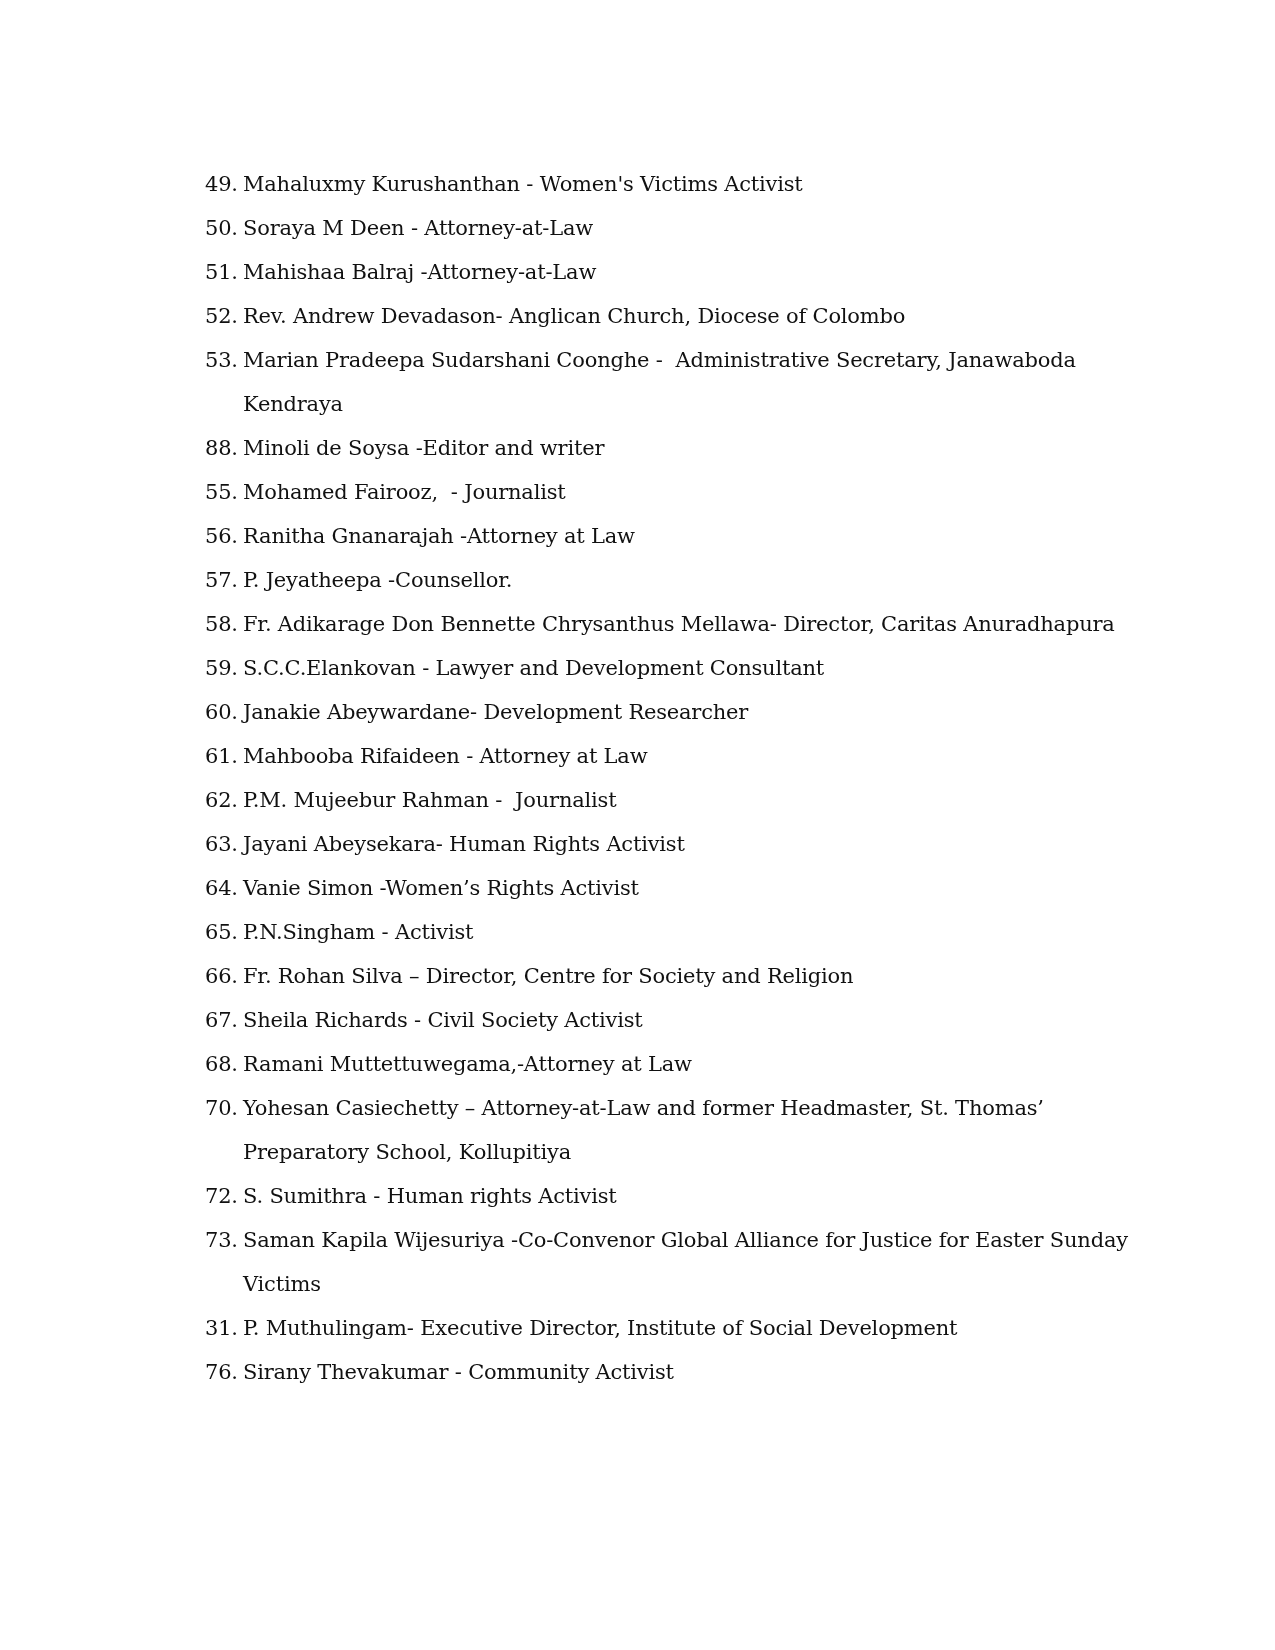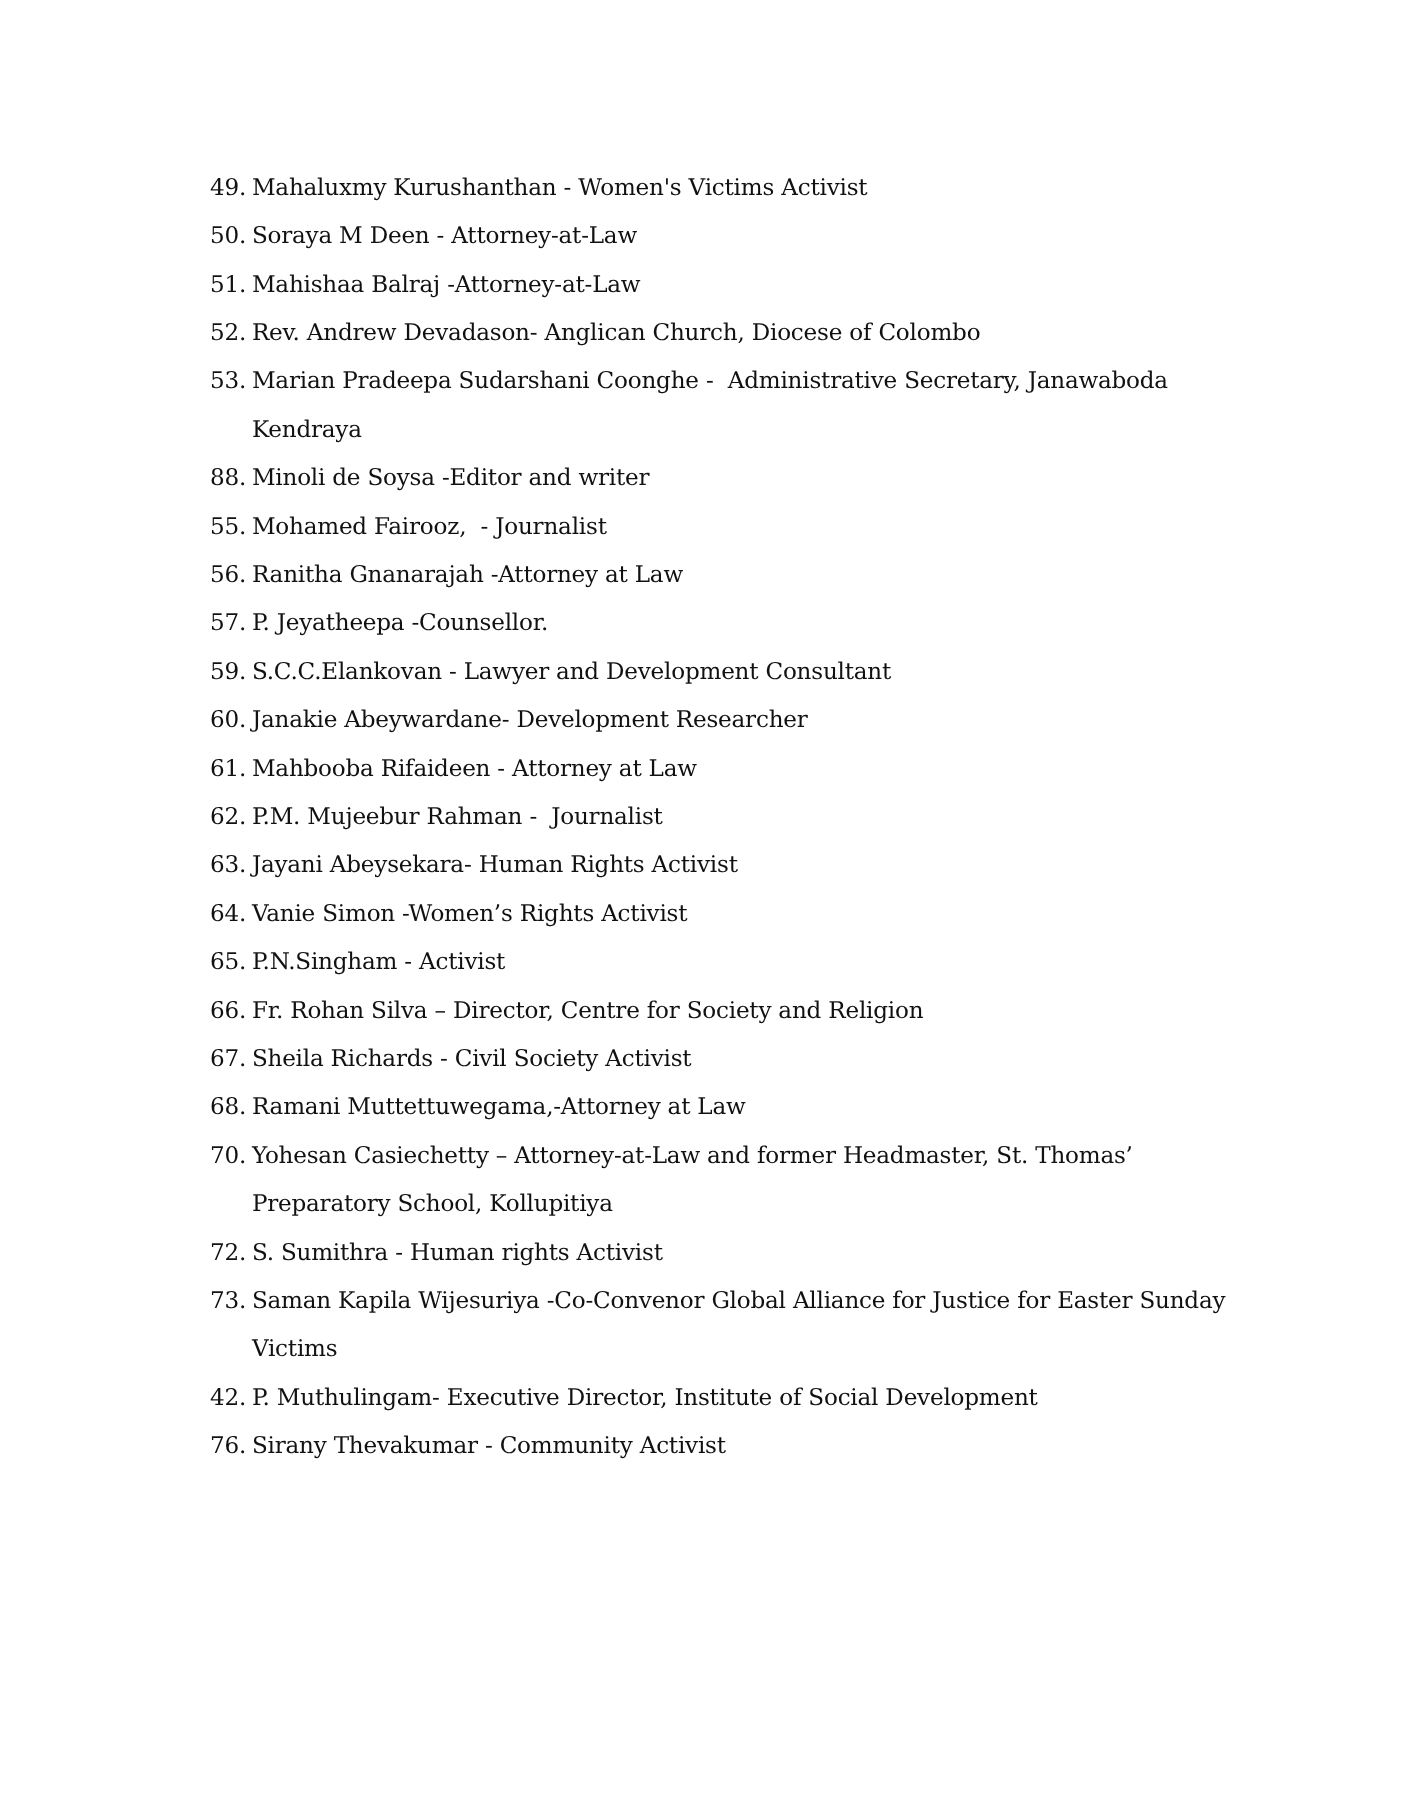--- a/index.html
+++ b/index.html
@@ -21,21 +21,21 @@
       top: 0;
       width: 1275px;
       height: 1650px;
       background: #ffffff;
     }
     .list {
       position: absolute;
       left: 189px;
       top: 146px;
       width: 950px;
-      margin: 2px;
+      margin: 16px;
       padding: 0;
       list-style: none;
     }
     .item {
       display: flex;
       align-items: flex-start;
       font-size: 21px;
       line-height: 44px;
       letter-spacing: -0.2px;
     }
@@ -85,20 +85,24 @@
       </li>
     <li class="item">
         <span class="num">56.</span>
         <span class="text">Ranitha Gnanarajah -Attorney at Law</span>
       </li>
     <li class="item">
         <span class="num">57.</span>
         <span class="text">P. Jeyatheepa -Counsellor.</span>
       </li>
     <li class="item">
+        <span class="num">58.</span>
+        <span class="text">Fr. Adikarage Don Bennette Chrysanthus Mellawa- Director, Caritas Anuradhapura</span>
+      </li>
+    <li class="item">
         <span class="num">59.</span>
         <span class="text">S.C.C.Elankovan - Lawyer and Development Consultant</span>
       </li>
     <li class="item">
         <span class="num">60.</span>
         <span class="text">Janakie Abeywardane- Development Researcher</span>
       </li>
     <li class="item">
         <span class="num">61.</span>
         <span class="text">Mahbooba Rifaideen - Attorney at Law</span>
@@ -139,21 +143,21 @@
     <li class="item">
         <span class="num">72.</span>
         <span class="text">S. Sumithra - Human rights Activist</span>
       </li>
     <li class="item">
         <span class="num">73.</span>
         <span class="text">Saman Kapila Wijesuriya -Co-Convenor Global Alliance for Justice for Easter Sunday
 Victims</span>
       </li>
     <li class="item">
-        <span class="num">42.</span>
+        <span class="num">31.</span>
         <span class="text">P. Muthulingam- Executive Director, Institute of Social Development</span>
       </li>
     <li class="item">
         <span class="num">76.</span>
         <span class="text">Sirany Thevakumar - Community Activist</span>
       </li>
   </ol>
 </div>
 
 </body></html>

